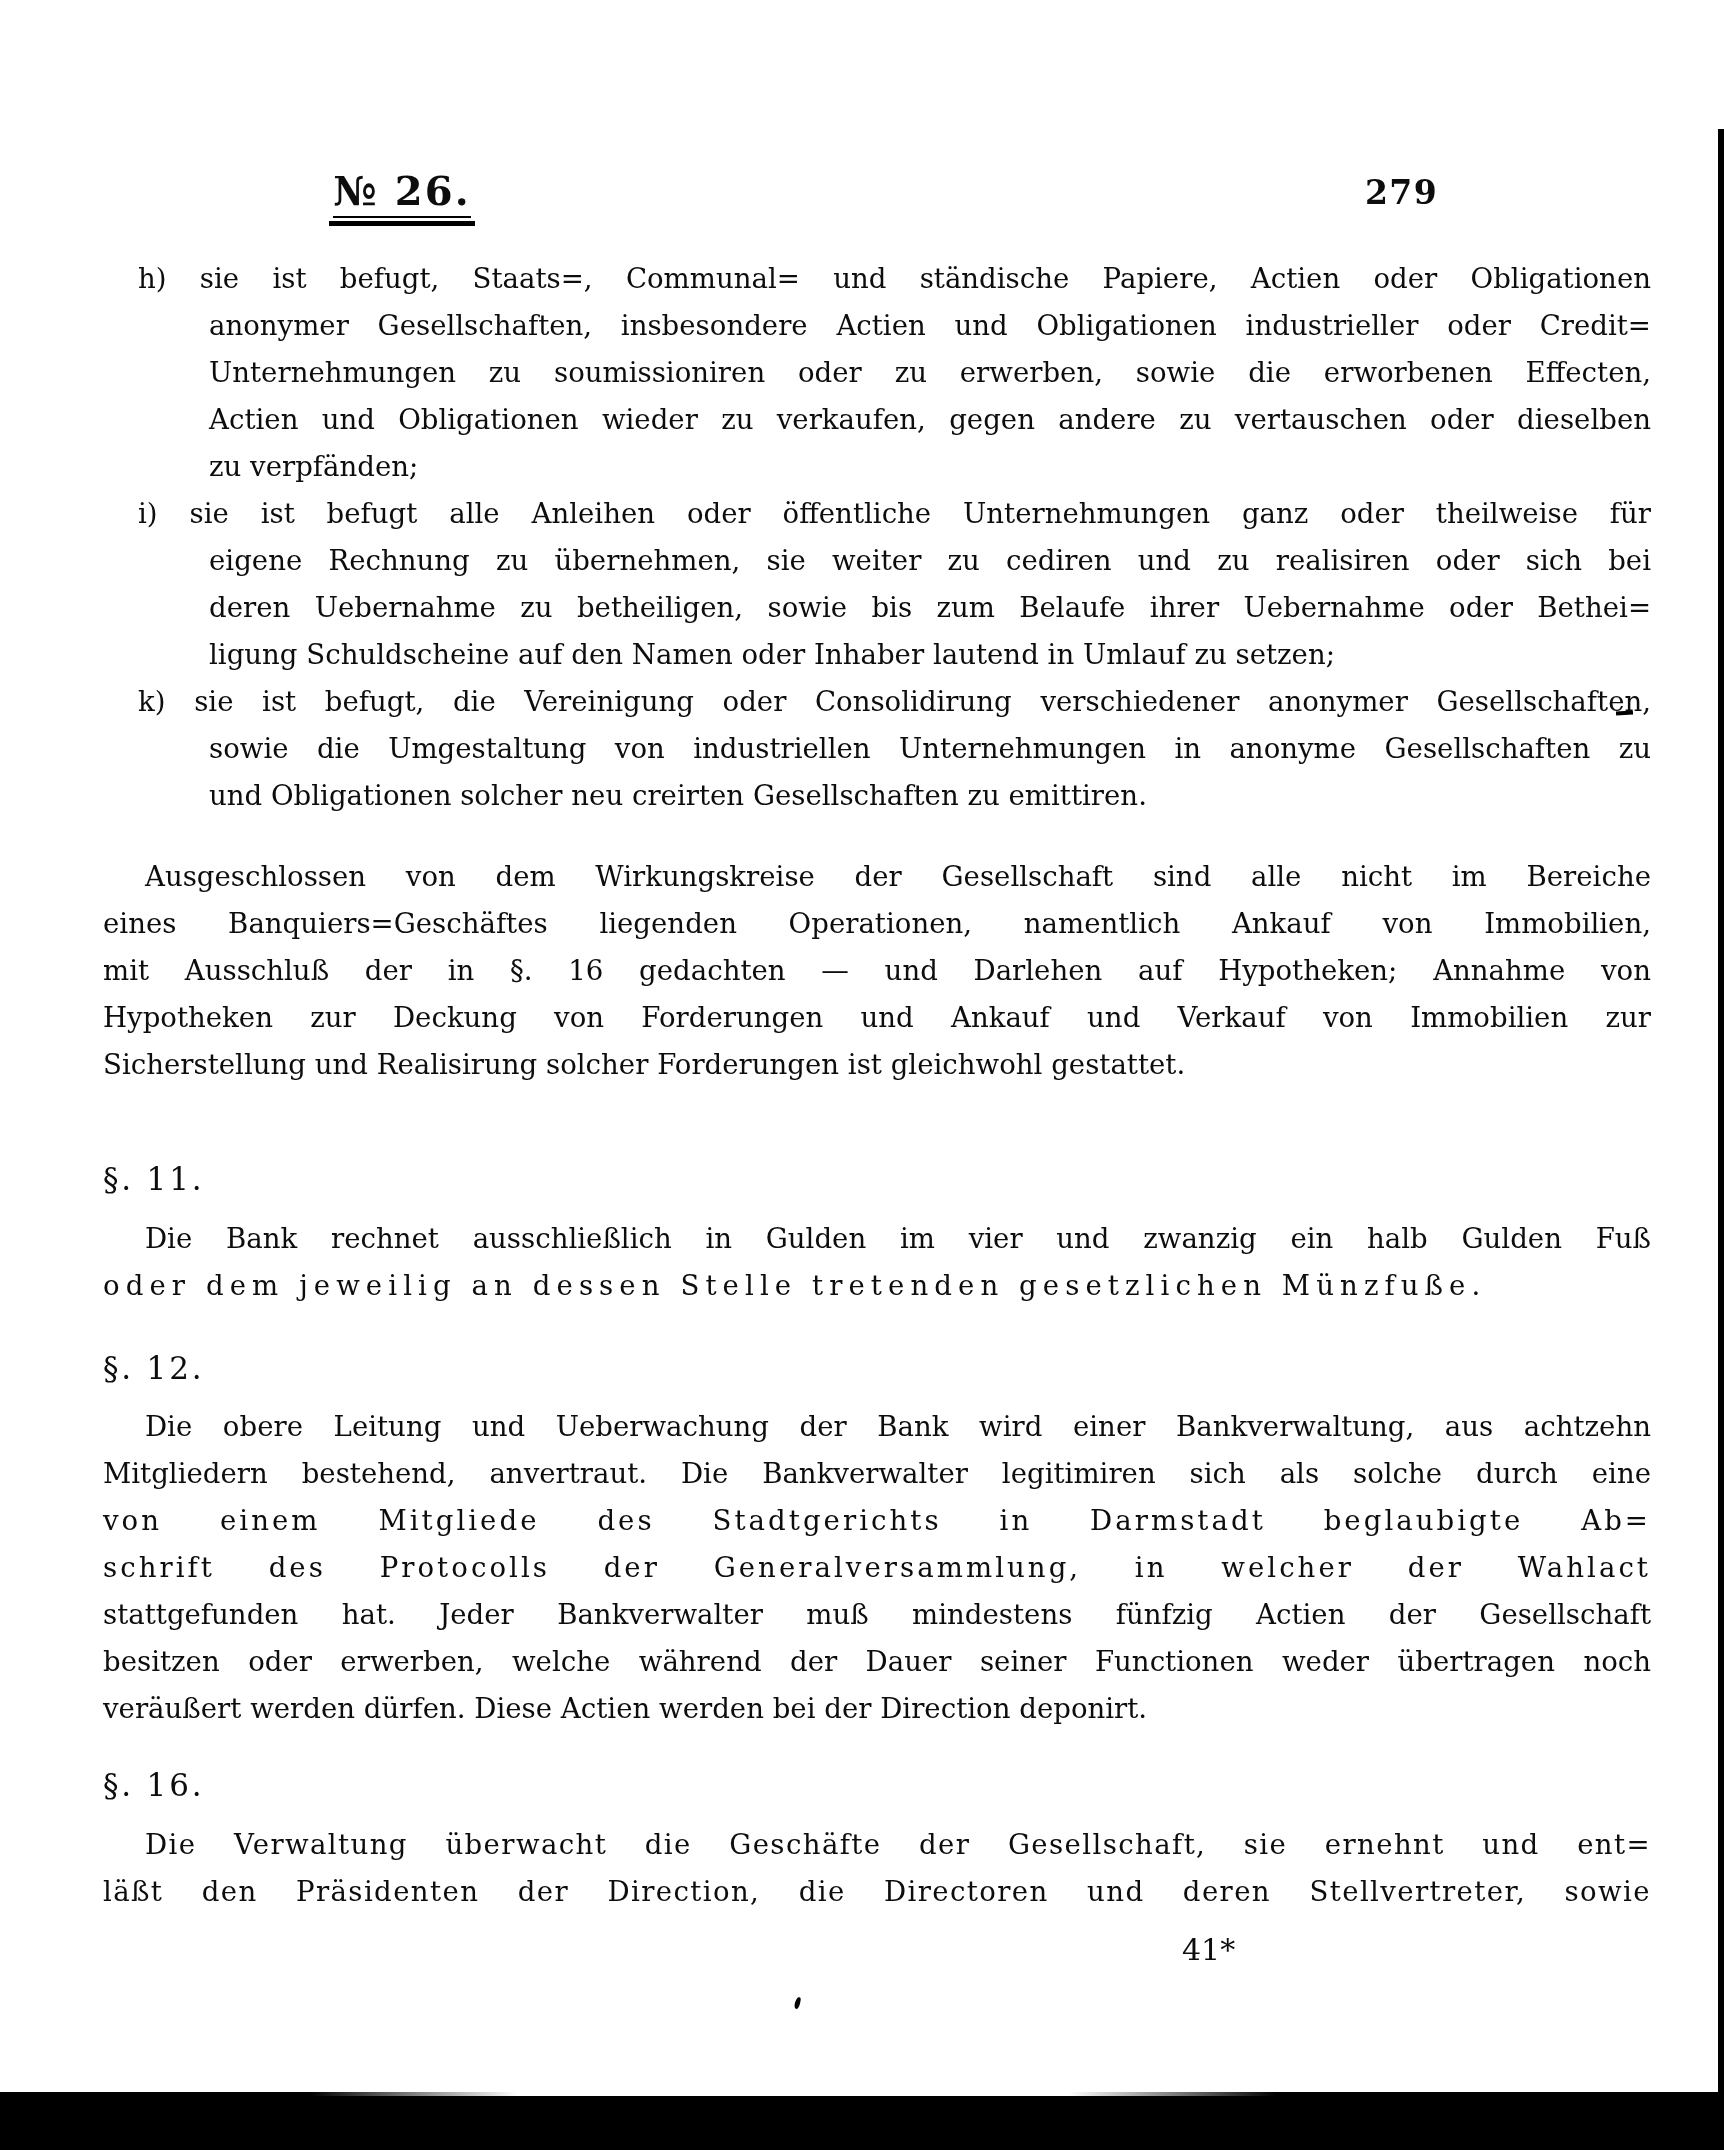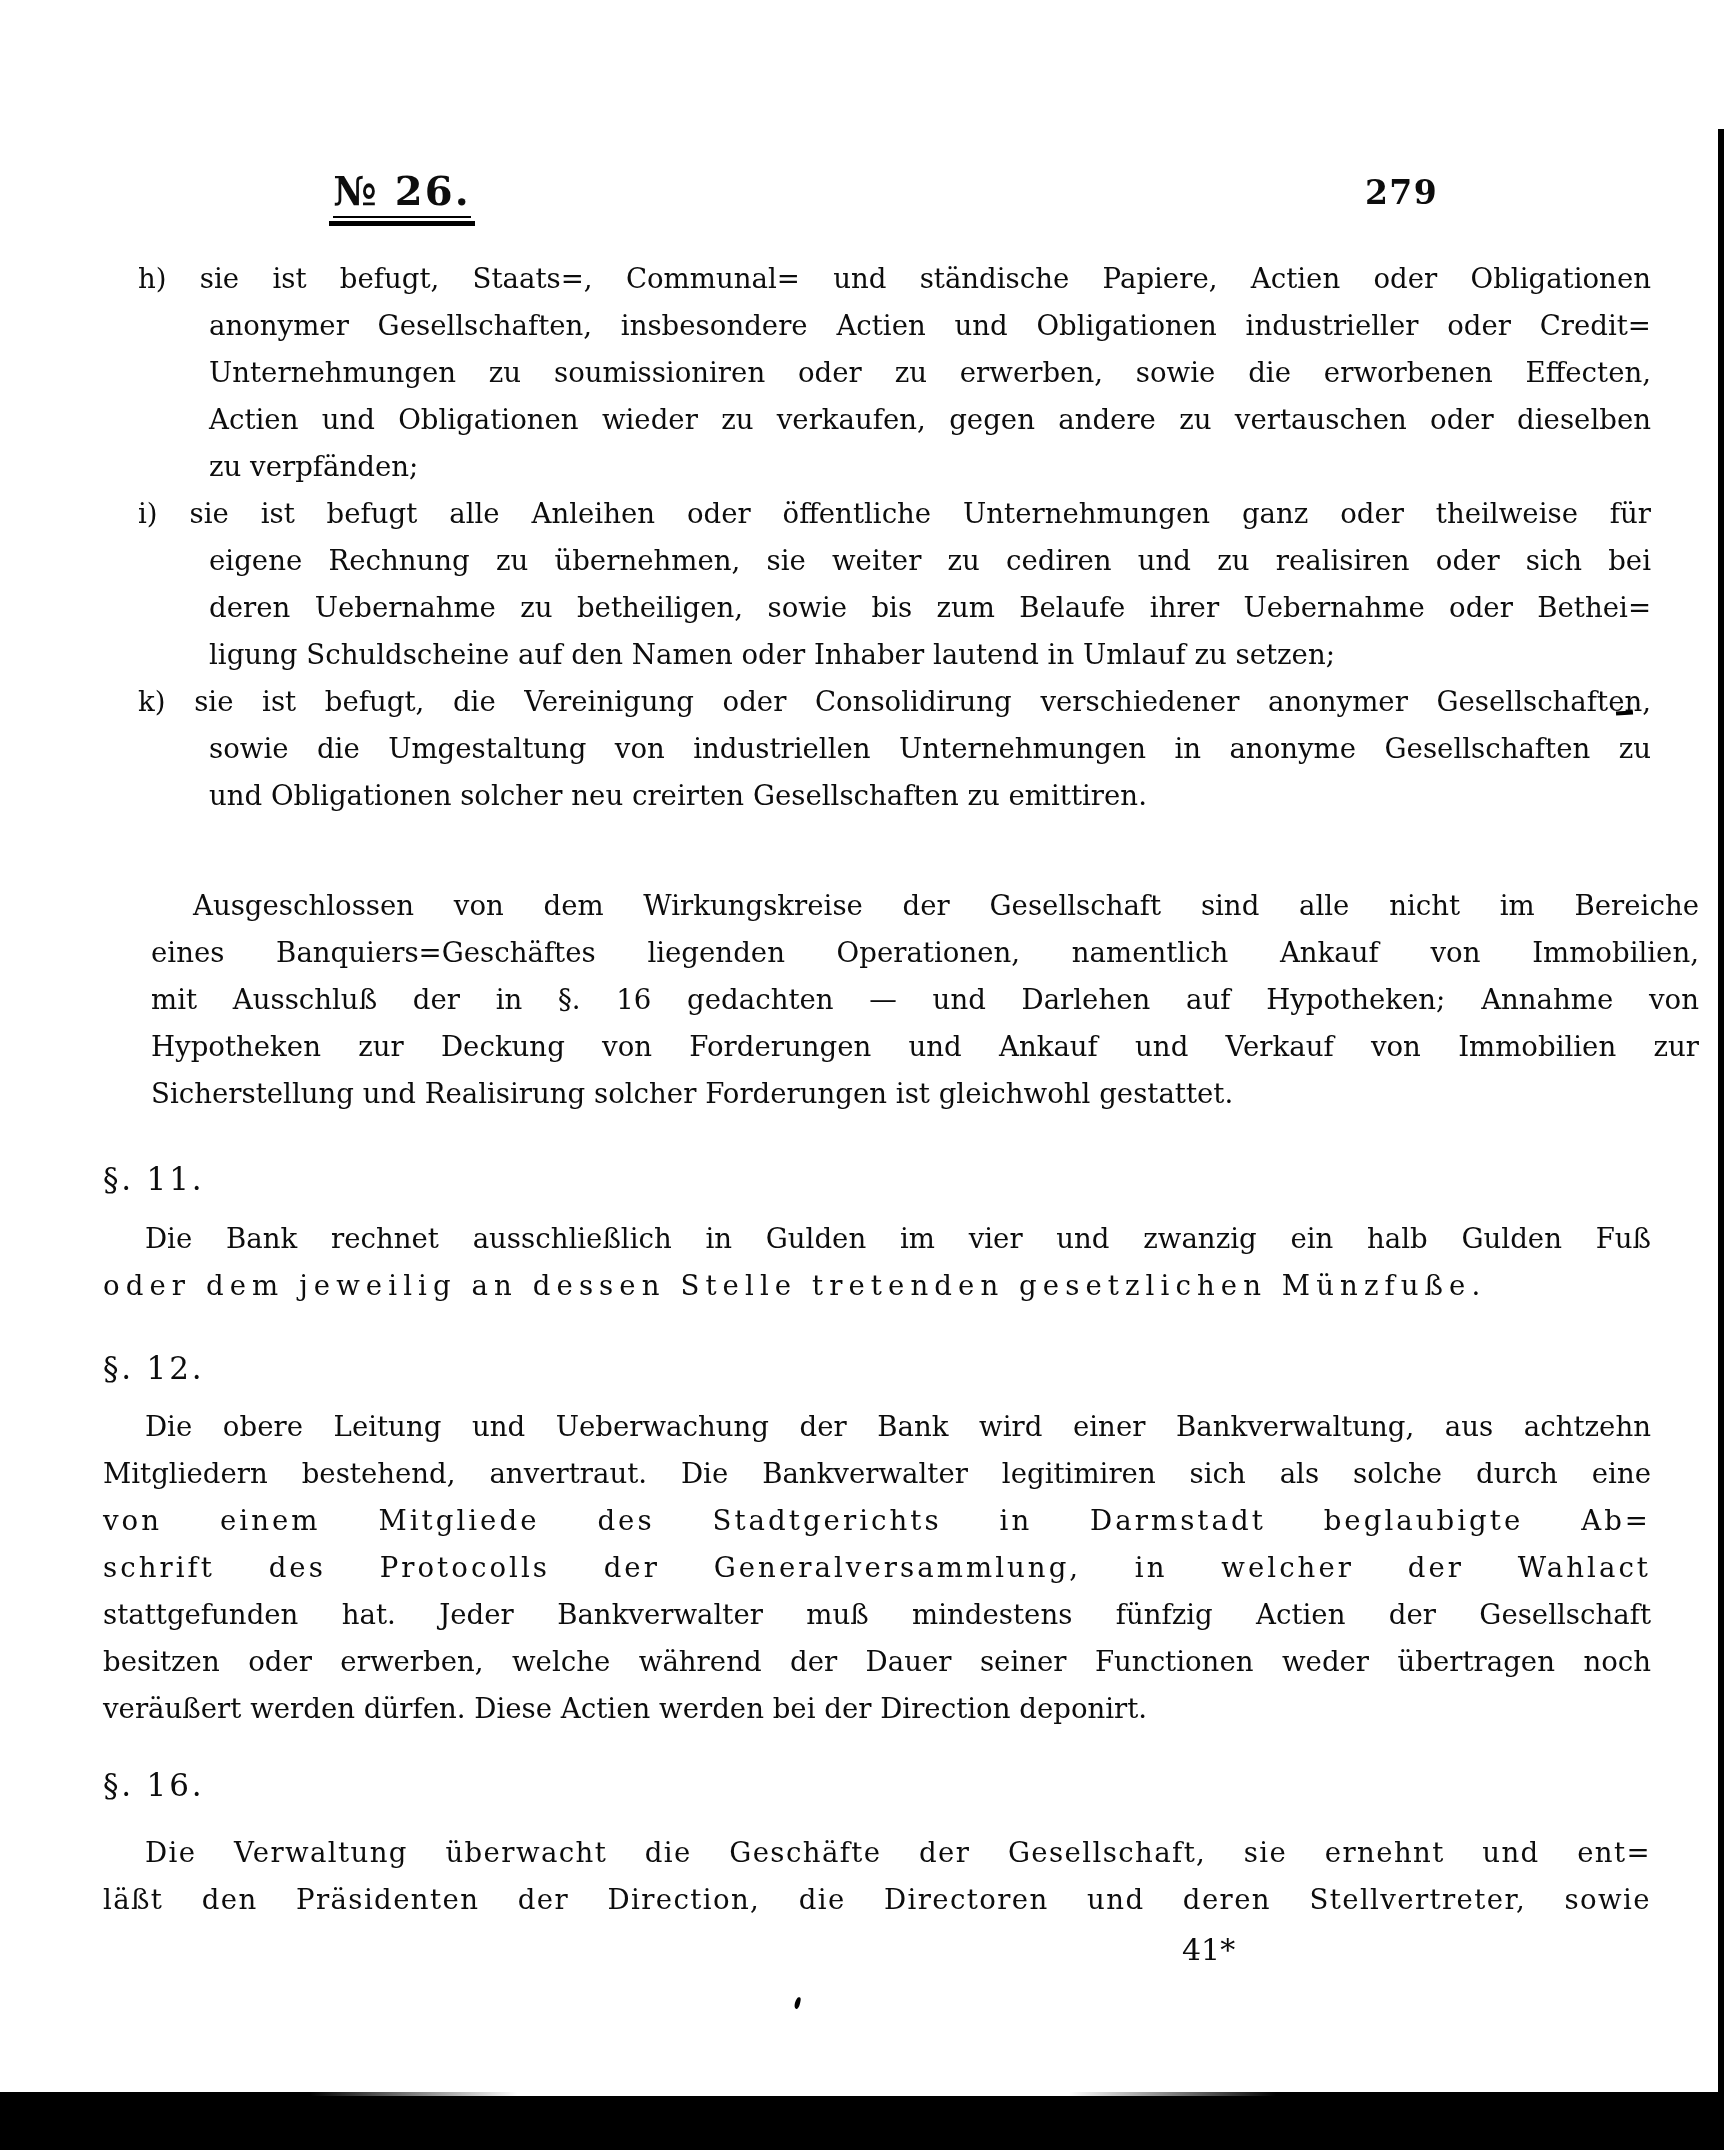--- a/index.html
+++ b/index.html
@@ -107,21 +107,21 @@
   </div>
 
   <div>
     <div class="line li-first"><span class="marker">k)</span> <span>sie ist befugt, die Vereinigung oder Consolidirung verschiedener anonymer Gesellschaften,</span></div>
     <div class="line li-cont">sowie die Umgestaltung von industriellen Unternehmungen in anonyme Gesellschaften zu</div>
     <div class="line li-cont last">und Obligationen solcher neu creirten Gesellschaften zu emittiren.</div>
   </div>
 
 </div>
 
-<div class="abs" style="top:882px; left:0; width:1658px;padding-left:48px;">
+<div class="abs" style="top:853px; left:0; width:1658px;">
   <div class="line p-first">Ausgeschlossen von dem Wirkungskreise der Gesellschaft sind alle nicht im Bereiche</div>
   <div class="line p-line">eines Banquiers=Geschäftes liegenden Operationen, namentlich Ankauf von Immobilien,</div>
   <div class="line p-line">mit Ausschluß der in §. 16 gedachten — und Darlehen auf Hypotheken; Annahme von</div>
   <div class="line p-line">Hypotheken zur Deckung von Forderungen und Ankauf und Verkauf von Immobilien zur</div>
   <div class="line p-line last">Sicherstellung und Realisirung solcher Forderungen ist gleichwohl gestattet.</div>
 </div>
 
 <div class="abs sec-head" style="top:1158px;">§. 11.</div>
 <div class="abs" style="top:1215px; left:0; width:1724px;">
   <div class="line p-first">Die Bank rechnet ausschließlich in Gulden im vier und zwanzig ein halb Gulden Fuß</div>
@@ -133,21 +133,21 @@
   <div class="line p-first">Die obere Leitung und Ueberwachung der Bank wird einer Bankverwaltung, aus achtzehn</div>
   <div class="line p-line">Mitgliedern bestehend, anvertraut.  Die Bankverwalter legitimiren sich als solche durch eine</div>
   <div class="line p-line sp-mid">von einem Mitgliede des Stadtgerichts in Darmstadt beglaubigte Ab=</div>
   <div class="line p-line sp-mid">schrift des Protocolls der Generalversammlung, in welcher der Wahlact</div>
   <div class="line p-line">stattgefunden hat.  Jeder Bankverwalter muß mindestens fünfzig Actien der Gesellschaft</div>
   <div class="line p-line">besitzen oder erwerben, welche während der Dauer seiner Functionen weder übertragen noch</div>
   <div class="line p-line last">veräußert werden dürfen.  Diese Actien werden bei der Direction deponirt.</div>
 </div>
 
 <div class="abs sec-head" style="top:1764px;">§. 16.</div>
-<div class="abs" style="top:1821px; left:0; width:1724px;margin-top:8px;">
+<div class="abs" style="top:1821px; left:0; width:1724px;">
   <div class="line p-first sp-light">Die Verwaltung überwacht die Geschäfte der Gesellschaft, sie ernehnt und ent=</div>
   <div class="line p-line sp-light">läßt den Präsidenten der Direction, die Directoren und deren Stellvertreter, sowie</div>
 </div>
 
 <div class="abs" id="signature-mark">41*</div>
 
 <div class="abs" id="stray-dash"></div>
 <div class="abs" id="stray-speck"></div>
 <div class="abs" id="right-scan-strip"></div>
 <div class="abs" id="bottom-scan-band"></div>

